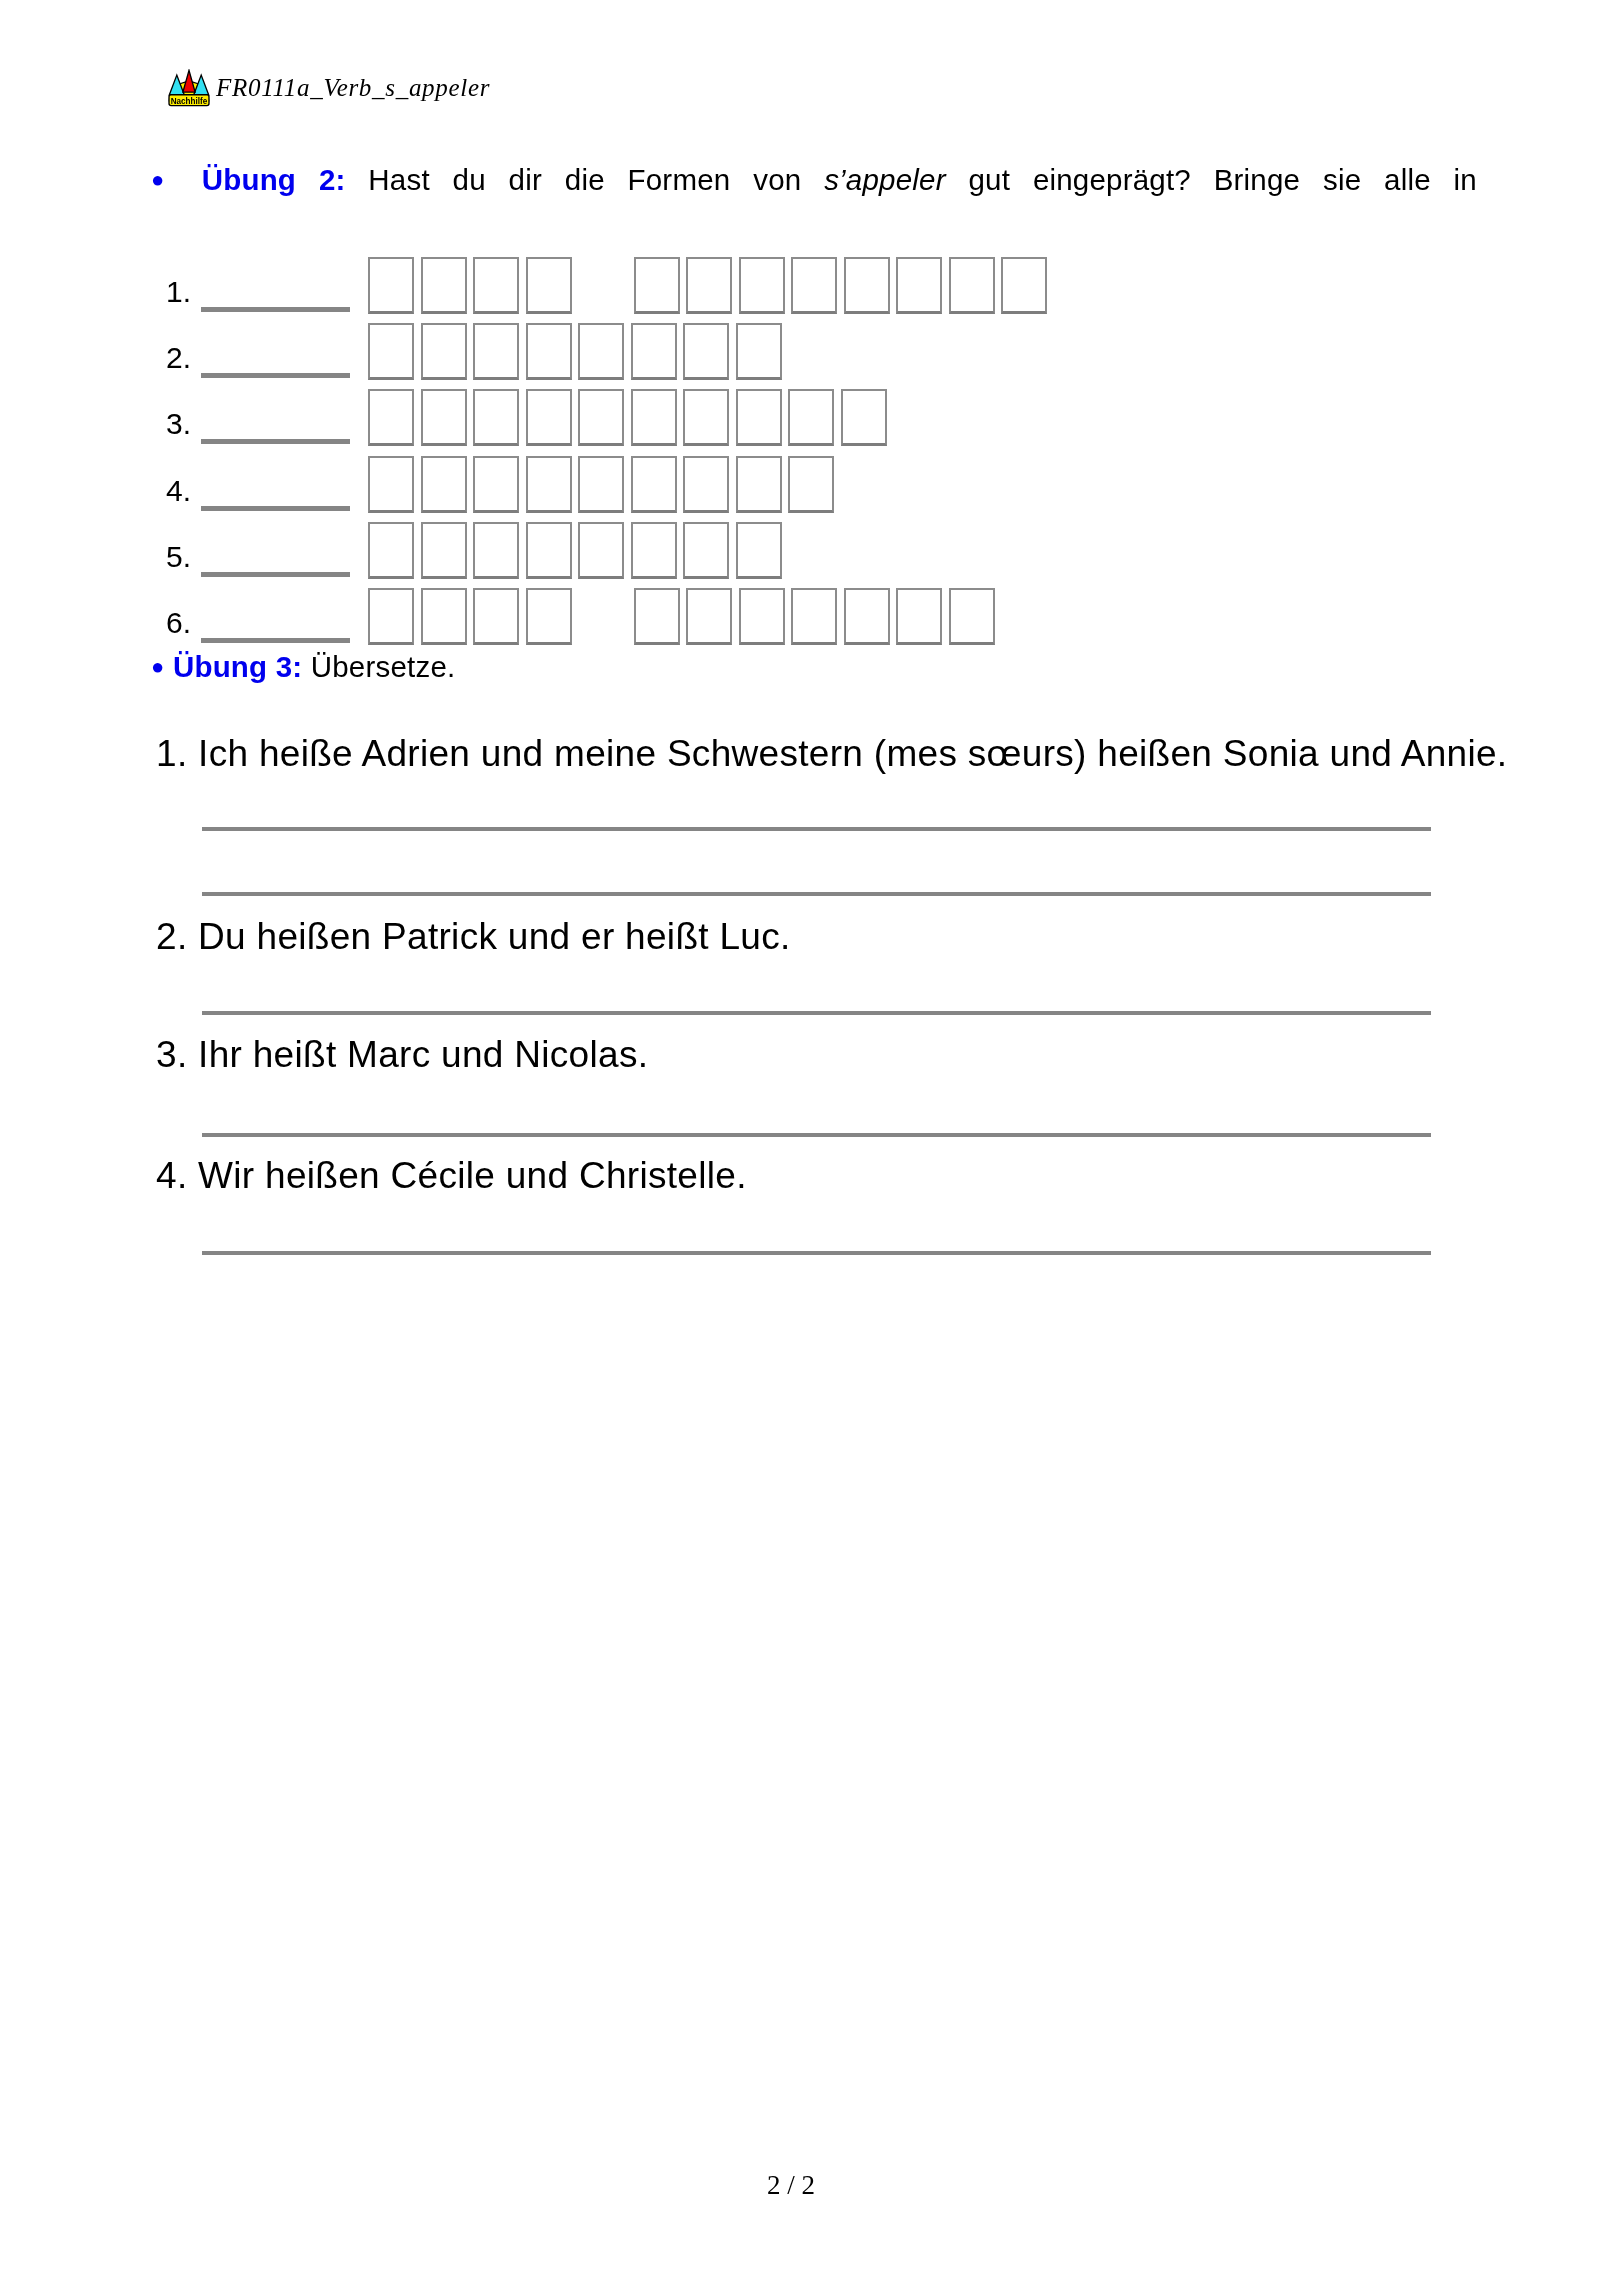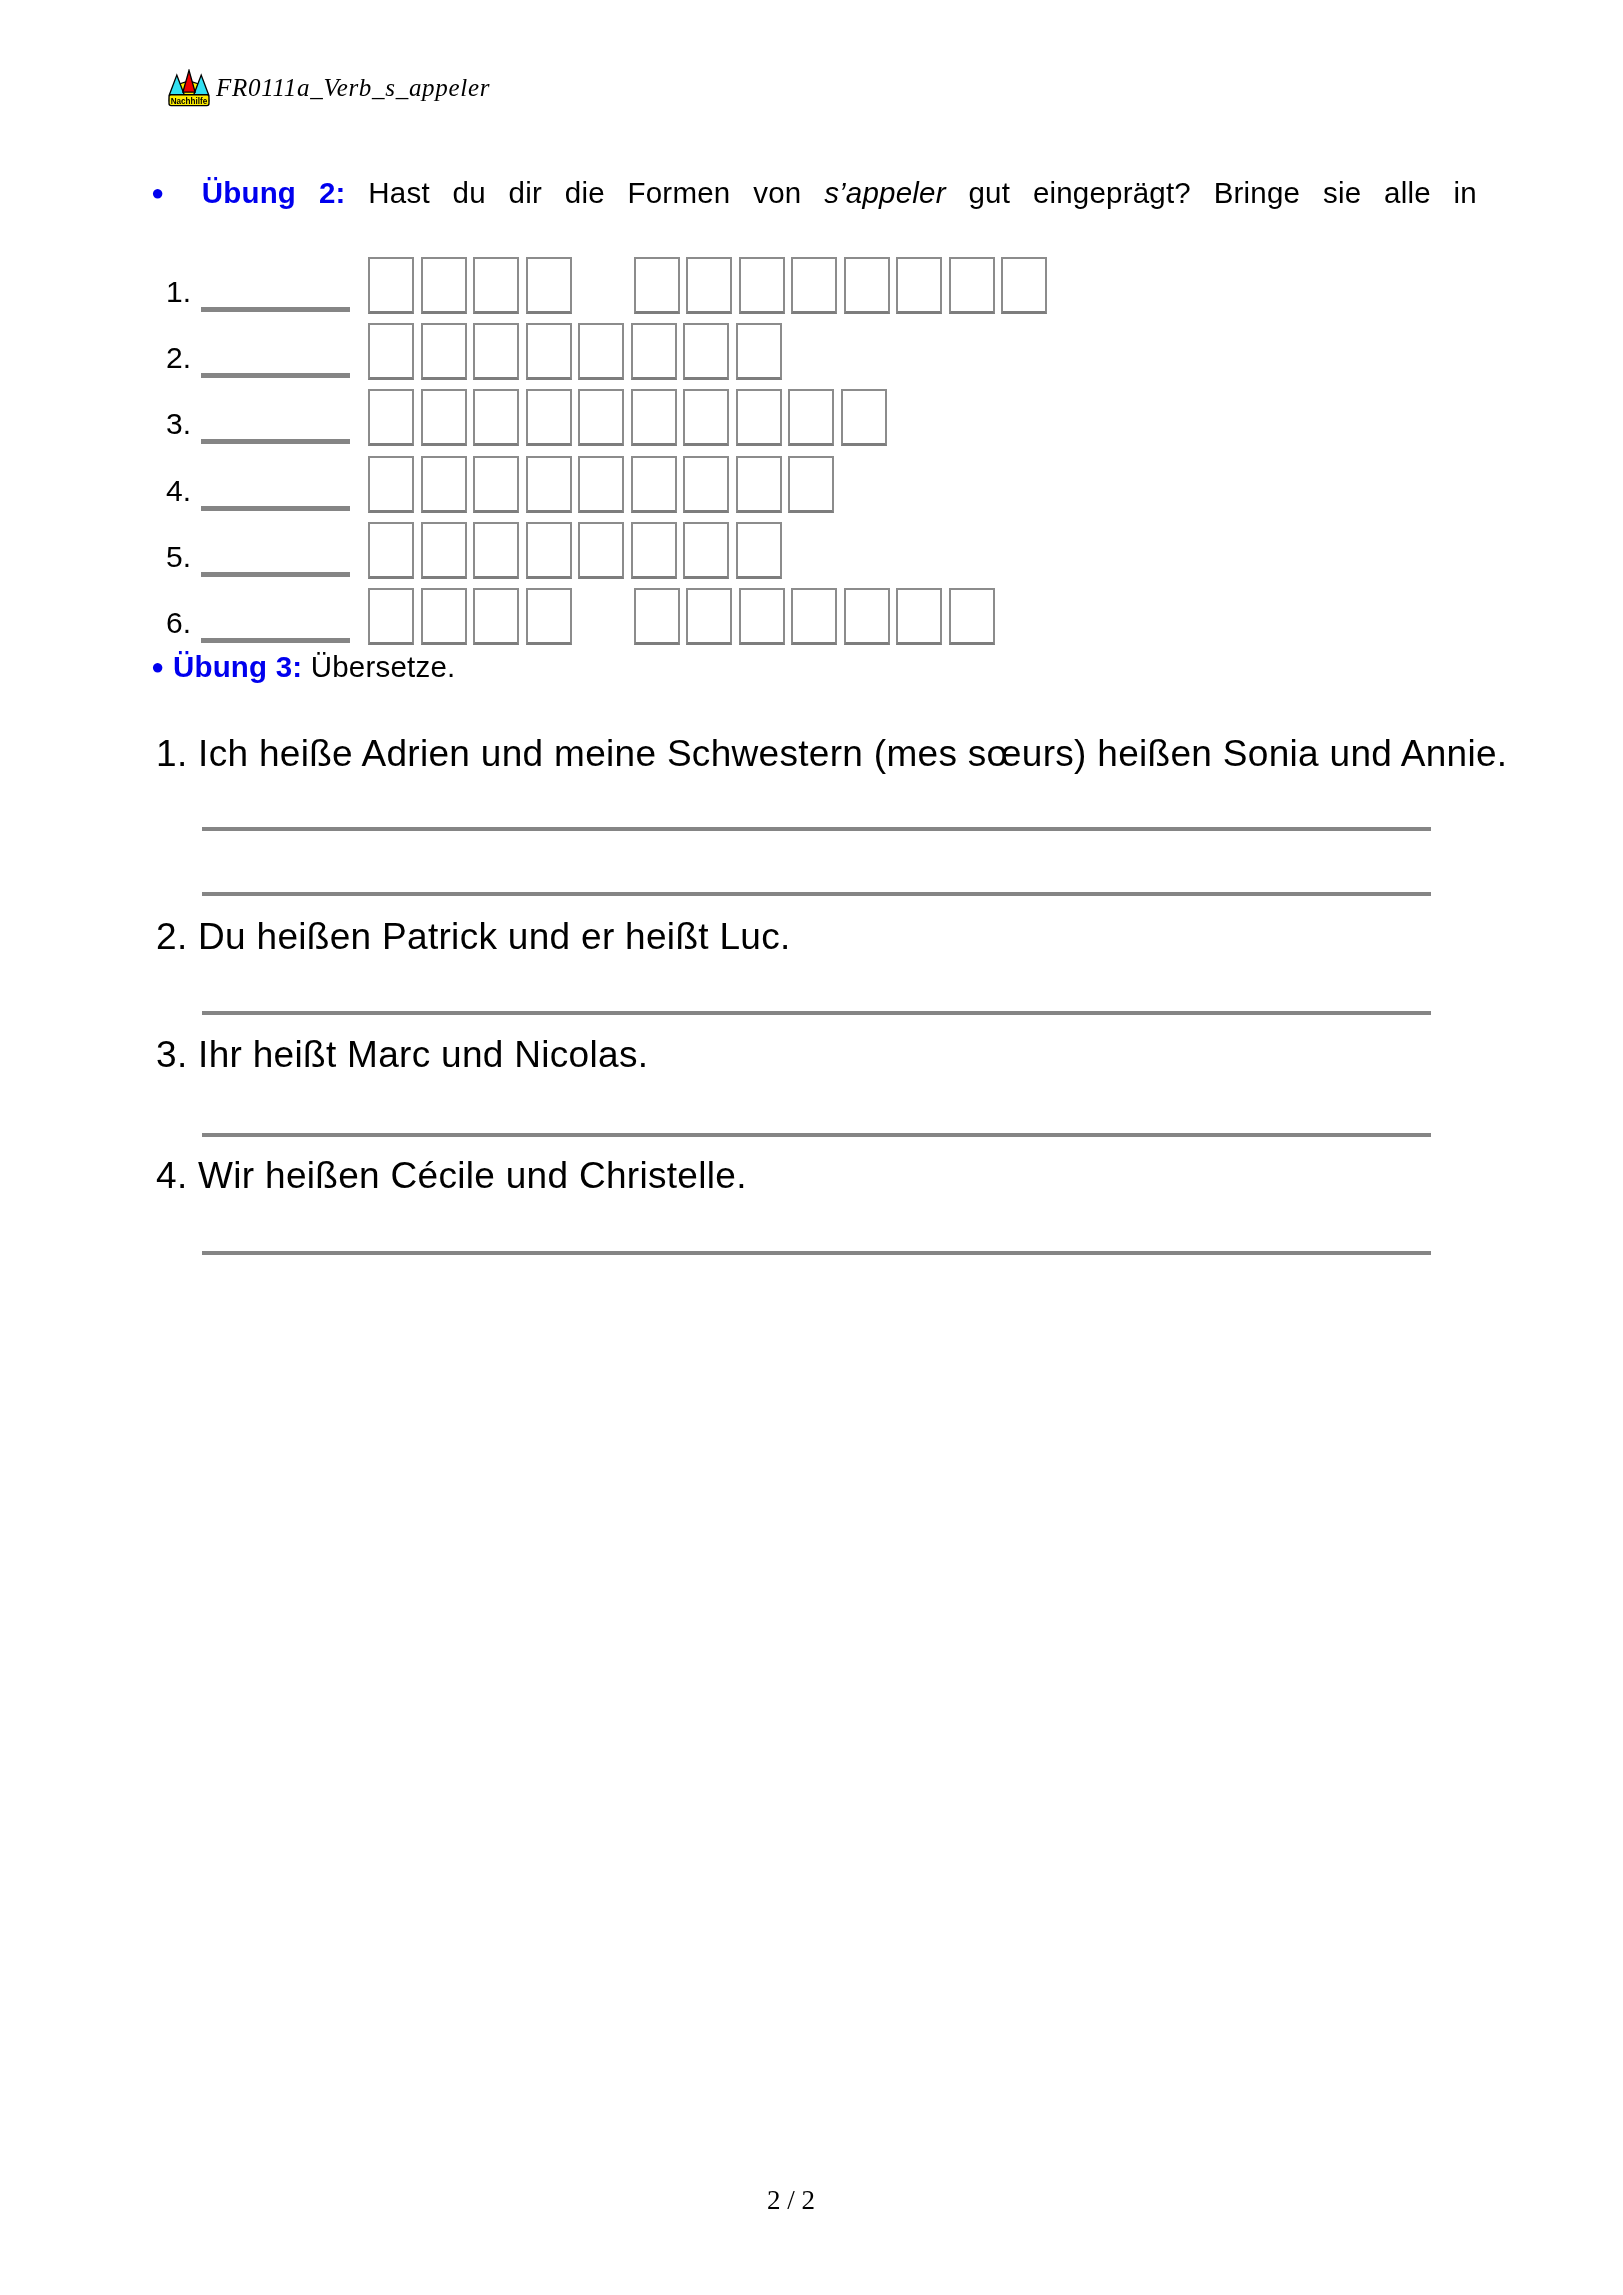--- a/index.html
+++ b/index.html
@@ -19,21 +19,21 @@
     font-family:"Liberation Serif", serif;
     font-style:italic; font-size:25px; letter-spacing:0.7px;
     white-space:nowrap;
   }
 
   
   .bullet { color:var(--accent,#0000ee); font-size:22px; vertical-align:3.3px; }
   .ex-label { color:var(--accent,#0000ee); font-weight:bold; }
 
   .u2-para {
-    position:absolute; left:151px; top:172px; width:1326px;
+    position:absolute; left:151px; top:159px; width:1326px;
     font-size:29.5px; line-height:41px; letter-spacing:0.2px;
   }
   .u2-line1 { text-align:justify; text-align-last:justify; }
   .verb-italic { font-style:italic; }
 
   
   .u2-row { position:absolute; left:0; width:1623px; height:66px; }
   .u2-num { position:absolute; left:166px; top:18.3px; font-size:30px; }
   .u2-blank { position:absolute; left:201px; top:50px; width:149px; height:4.6px; background:var(--gray,#878787); }
   .u2-groups { position:absolute; left:368px; top:0; display:flex; gap:62px; }
@@ -47,21 +47,21 @@
   
   .u3-heading { position:absolute; left:151px; top:650px; font-size:29.5px; letter-spacing:0.2px; }
   .u3-item { position:absolute; left:156px; font-size:37px; letter-spacing:0.3px; white-space:nowrap; }
   .u3-line { position:absolute; left:202px; width:1229px; height:3.9px; background:var(--gray,#848484); }
 
   
   .page-number {
     position:absolute; top:2170px; left:0; width:1623px;
     box-sizing:border-box; padding-right:41px;
     text-align:center;
-    font-family:"Liberation Serif", serif; font-size:27px;margin-top:15px;
+    font-family:"Liberation Serif", serif; font-size:27px;
   }
 </style>
 </head>
 <body>
 
 <div class="page">
 
   <div class="doc-header">
     <svg class="logo-svg" viewBox="0 0 62 56" aria-hidden="true">
       <path d="M2,47 A29,28 0 0 1 60,47 Z" fill="#ffee00" stroke="#000" stroke-width="2"></path>

